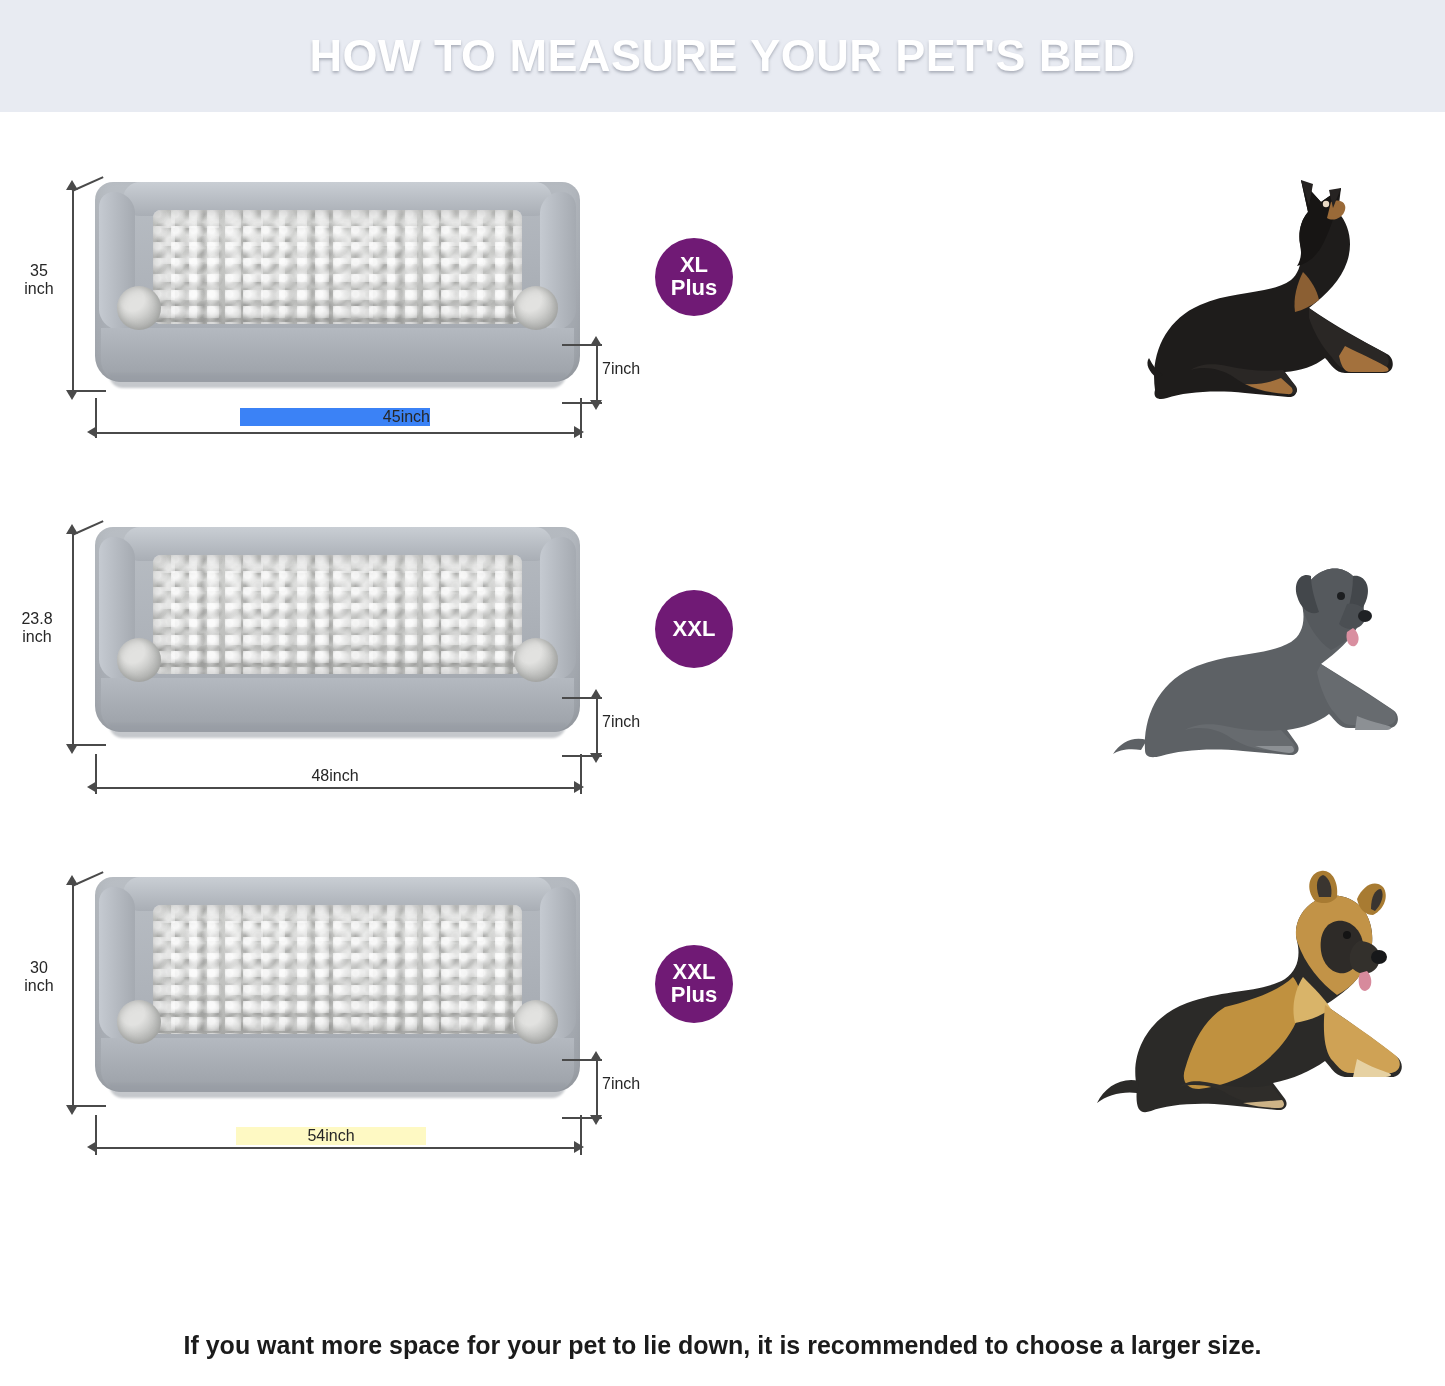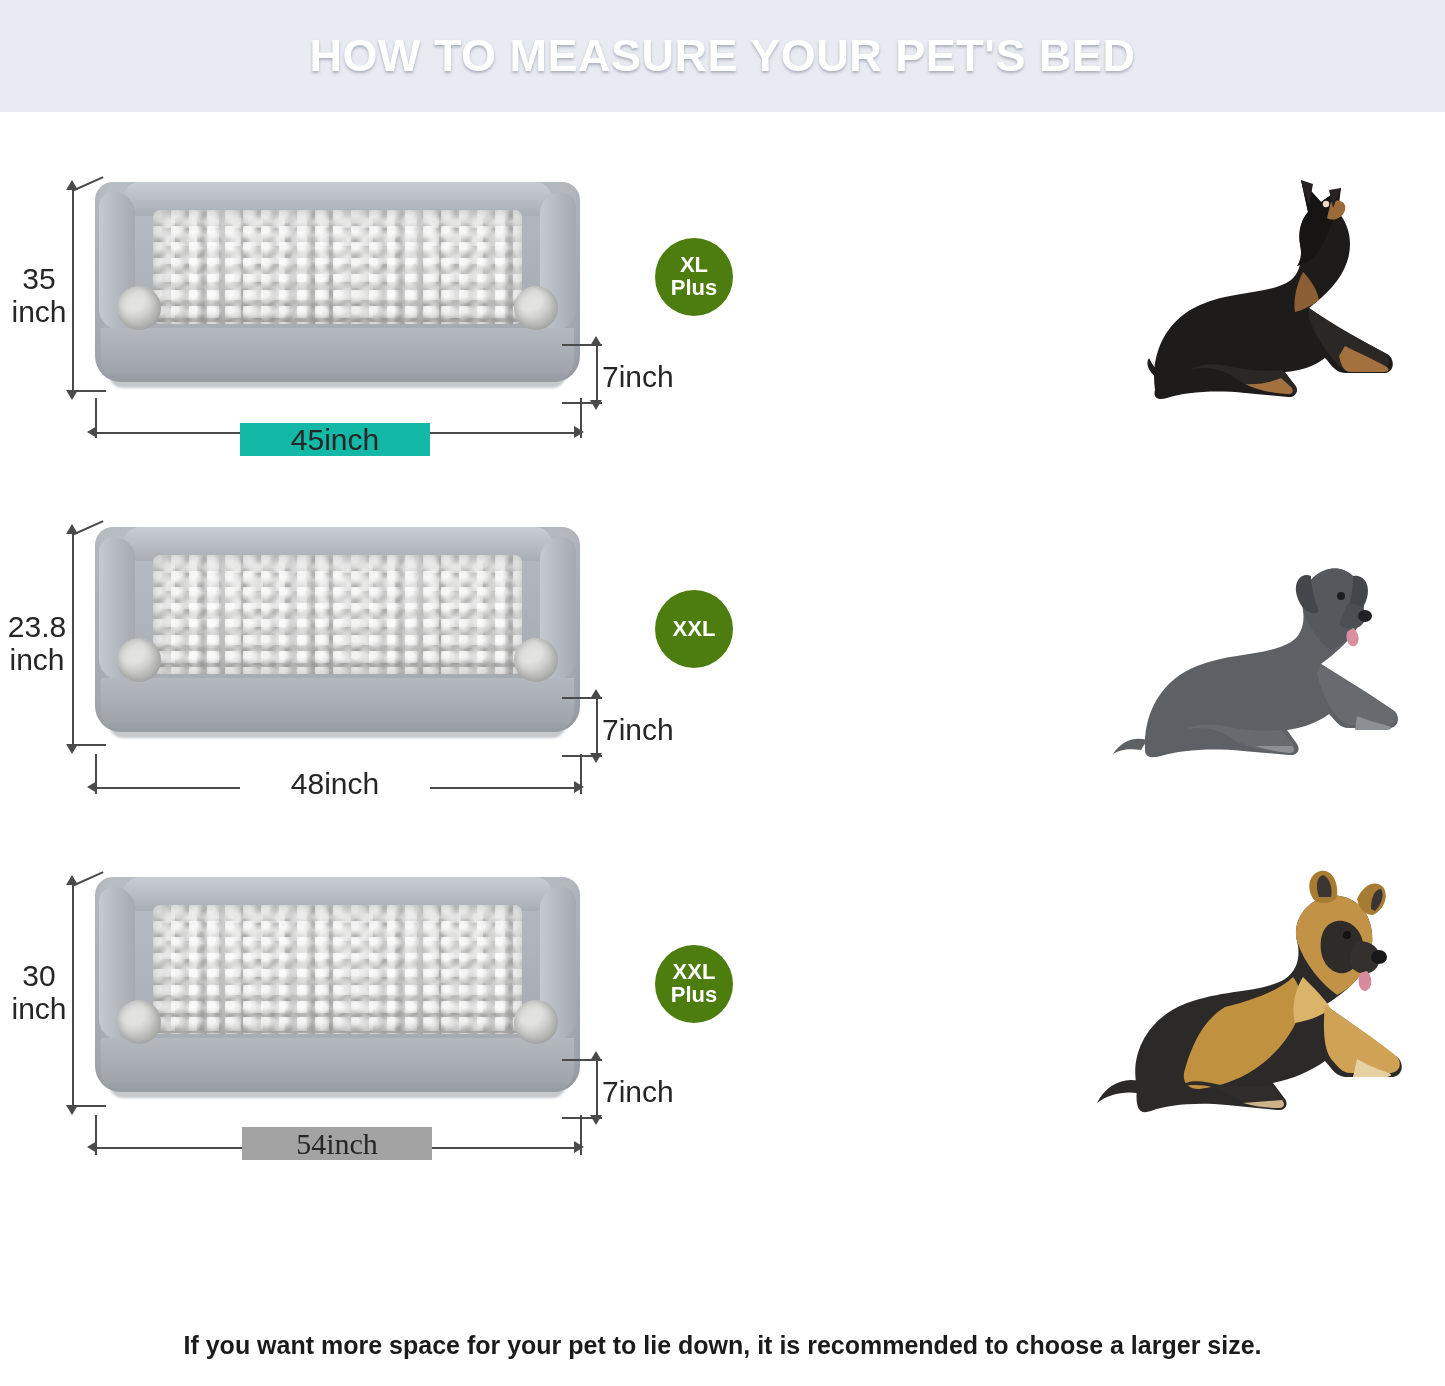--- a/index.html
+++ b/index.html
@@ -120,21 +120,21 @@
     background:
       radial-gradient(circle at 35% 30%, #e2e2e0 0 28%, #c0c1bf 60%, #a7a8a6 100%);
     box-shadow: inset 0 0 10px rgba(110,112,110,0.5);
   }
   .bed .pom.left { left: 22px; }
   .bed .pom.right { right: 22px; }
 
   
   .dim-text {
     position: absolute;
-    font-size: 30px;
+    font-size: 16px;
     line-height: 1.1;
     color: #262626;
     white-space: pre-line;
     text-align: center;
   }
   .dim-line {
     position: absolute;
     background: #4a4a4a;
   }
   .dim-line.h { height: 1.5px; }
@@ -152,21 +152,21 @@
   .spec {
     position: absolute;
     left: 655px;
     display: flex;
     align-items: center;
     gap: 22px;
   }
   .badge {
     width: 78px; height: 78px;
     border-radius: 50%;
-    background: #4d7c0f;
+    background: #701a75;
     color: #fff;
     display: flex;
     flex-direction: column;
     align-items: center;
     justify-content: center;
     font-size: 22px;
     font-weight: bold;
     line-height: 1.04;
     flex: 0 0 auto;
   }
@@ -224,21 +224,21 @@
       <div class="dim-line h" style="left:72px; top:78px; width:34px; transform:rotate(-24deg); transform-origin:left center;"></div>
       <div class="dim-line h" style="left:72px; top:278px; width:34px;"></div>
       <div class="dim-text" style="left:10px; top:150px; width:58px;">35
 inch</div>
 
       <div class="dim-line h" style="left:95px; top:320px; width:485px;"></div>
       <div class="arrow left" style="left:87px; top:314px;"></div>
       <div class="arrow right" style="left:574px; top:314px;"></div>
       <div class="dim-line v" style="left:95px; top:286px; height:40px;"></div>
       <div class="dim-line v" style="left:580px; top:286px; height:40px;"></div>
-      <div class="dim-text" style="left:240px; top:311px; width:190px; background:#14b8a6;">45inch</div>
+      <div class="dim-text" style="left:240px; top:296px; width:190px; background:#3b82f6;text-align:right;">45inch</div>
 
       <div class="dim-line v" style="left:596px; top:232px; height:58px;"></div>
       <div class="arrow up" style="left:590px; top:224px;"></div>
       <div class="arrow down" style="left:590px; top:288px;"></div>
       <div class="dim-line h" style="left:562px; top:232px; width:40px;"></div>
       <div class="dim-line h" style="left:562px; top:290px; width:40px;"></div>
       <div class="dim-text" style="left:602px; top:248px; width:90px; text-align:left;">7inch</div>
     </div>
 
     <div class="spec" style="top:126px;">
@@ -385,21 +385,21 @@
       <div class="dim-line h" style="left:72px; top:48px; width:34px; transform:rotate(-24deg); transform-origin:left center;"></div>
       <div class="dim-line h" style="left:72px; top:268px; width:34px;"></div>
       <div class="dim-text" style="left:10px; top:122px; width:58px;">30
 inch</div>
 
       <div class="dim-line h" style="left:95px; top:310px; width:485px;"></div>
       <div class="arrow left" style="left:87px; top:304px;"></div>
       <div class="arrow right" style="left:574px; top:304px;"></div>
       <div class="dim-line v" style="left:95px; top:278px; height:40px;"></div>
       <div class="dim-line v" style="left:580px; top:278px; height:40px;"></div>
-      <div class="dim-text" style="left:242px; top:290px; width:190px; background:#a3a3a3;font-family:Liberation Serif, serif;">54inch</div>
+      <div class="dim-text" style="left:236px; top:290px; width:190px; background:#fef9c3;">54inch</div>
 
       <div class="dim-line v" style="left:596px; top:222px; height:58px;"></div>
       <div class="arrow up" style="left:590px; top:214px;"></div>
       <div class="arrow down" style="left:590px; top:278px;"></div>
       <div class="dim-line h" style="left:562px; top:222px; width:40px;"></div>
       <div class="dim-line h" style="left:562px; top:280px; width:40px;"></div>
       <div class="dim-text" style="left:602px; top:238px; width:90px; text-align:left;">7inch</div>
     </div>
 
     <div class="spec" style="top:108px;">

